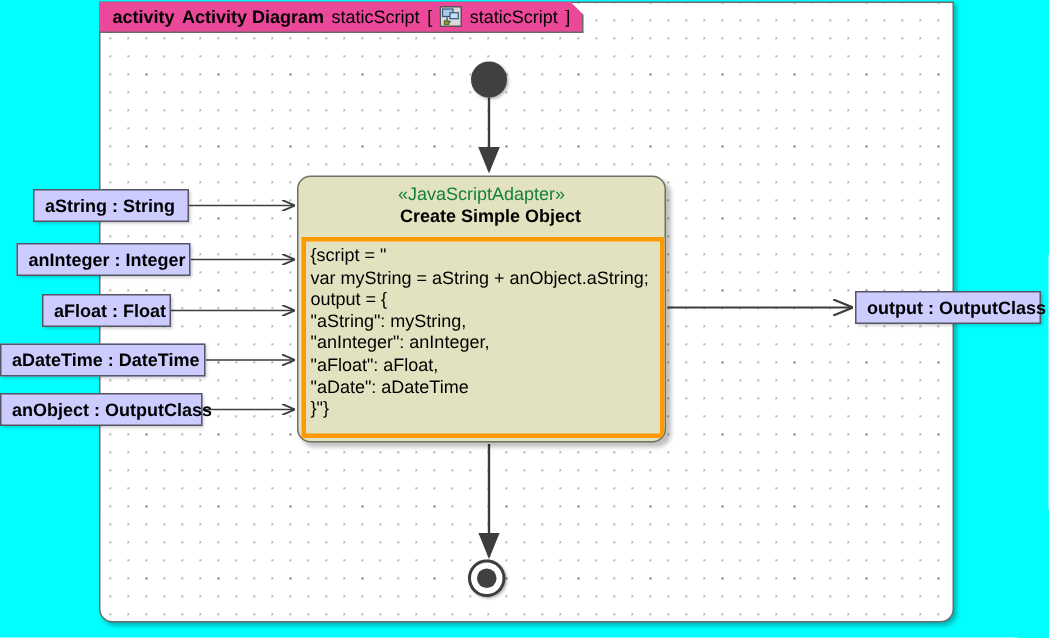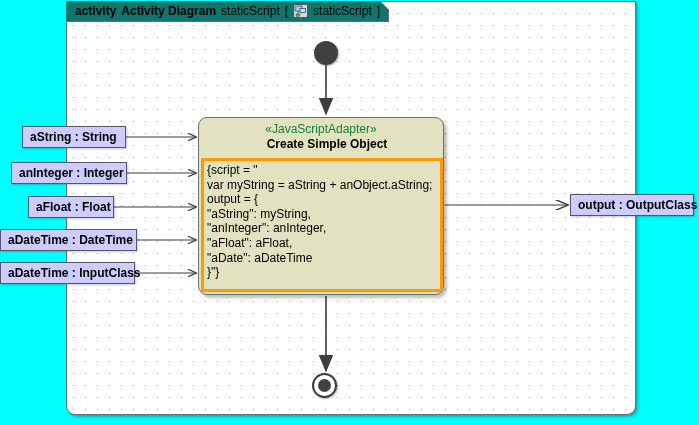--- a/index.html
+++ b/index.html
@@ -40,21 +40,21 @@
     border-radius: 0 0 9px 9px;
     pointer-events: none;
   }
 
   
   #frame-title-tab {
     position: absolute;
     left: 66px;
     top: 1px;
     height: 21px;
-    background: #0f766e;
+    background: #ec4899;
     border: 1px solid #6b6b6b;
     border-top: none;
     border-left: none;
     box-sizing: border-box;
     padding: 0 8px 0 9px;
     display: flex;
     align-items: center;
     gap: 5px;
     font-size: 12px;
     color: #000000;
@@ -250,20 +250,20 @@
       <div class="param-box" style="left: 11px; top: 162px; width: 116px; height: 22px;">
         <span>anInteger : Integer</span>
       </div>
       <div class="param-box" style="left: 28px; top: 196px; width: 86px; height: 22px;">
         <span>aFloat : Float</span>
       </div>
       <div class="param-box" style="left: 0px; top: 229px; width: 137px; height: 22px;">
         <span>aDateTime : DateTime</span>
       </div>
       <div class="param-box" style="left: 0px; top: 262px; width: 135px; height: 22px;">
-        <span>aDateTime : InputClass</span>
+        <span>anObject : OutputClass</span>
       </div>
       <div class="param-box" style="left: 570px; top: 194px; width: 124px; height: 22px;">
         <span>output : OutputClass</span>
       </div>
     </div>
 
 </div>
 
 </body></html>

